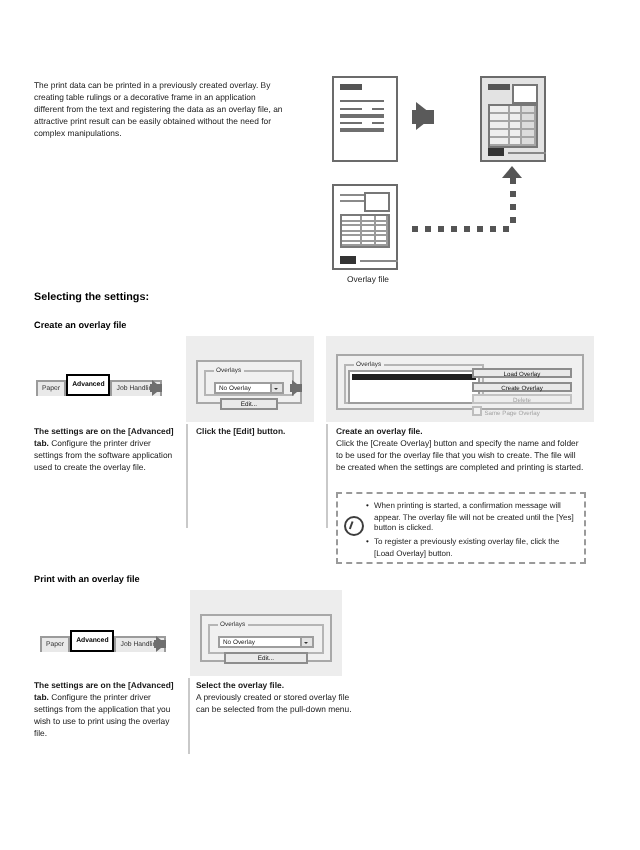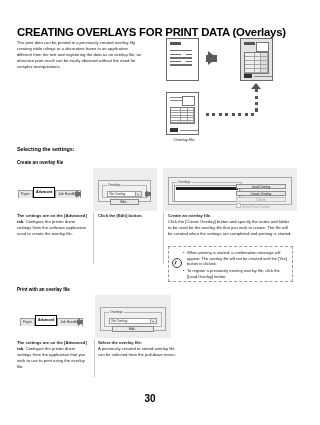--- a/index.html
+++ b/index.html
@@ -298,21 +298,20 @@
   .pageno {
     position:absolute; left:0; right:0; top:393px;
     text-align:center; font-size:10px; font-weight:bold;
   }
 </style>
 </head>
 <body>
 
 <div class="page">
 
-  <h1 class="title">CREATING OVERLAYS FOR PRINT DATA (Overlays)</h1>
 
   <p class="intro">The print data can be printed in a previously created overlay. By creating table rulings or a decorative frame in an application different from the text and registering the data as an overlay file, an attractive print result can be easily obtained without the need for complex manipulations.</p>
 
   <div class="hero">
 
     <div class="doc doc-plain">
       <div class="hdr"></div>
       <div class="lines">
         <div class="ln mid"></div>
           <div class="ln num"></div>
@@ -479,15 +478,14 @@
 
   <div class="cap cap-d">
     <b>The settings are on the [Advanced] tab.</b>
     <span>Configure the printer driver settings from the application that you wish to use to print using the overlay file.</span>
   </div>
   <div class="cap cap-e">
     <b>Select the overlay file.</b><br>
     <span>A previously created or stored overlay file can be selected from the pull-down menu.</span>
   </div>
 
-  <div class="pageno">30</div>
 
 </div>
 
 </body></html>

